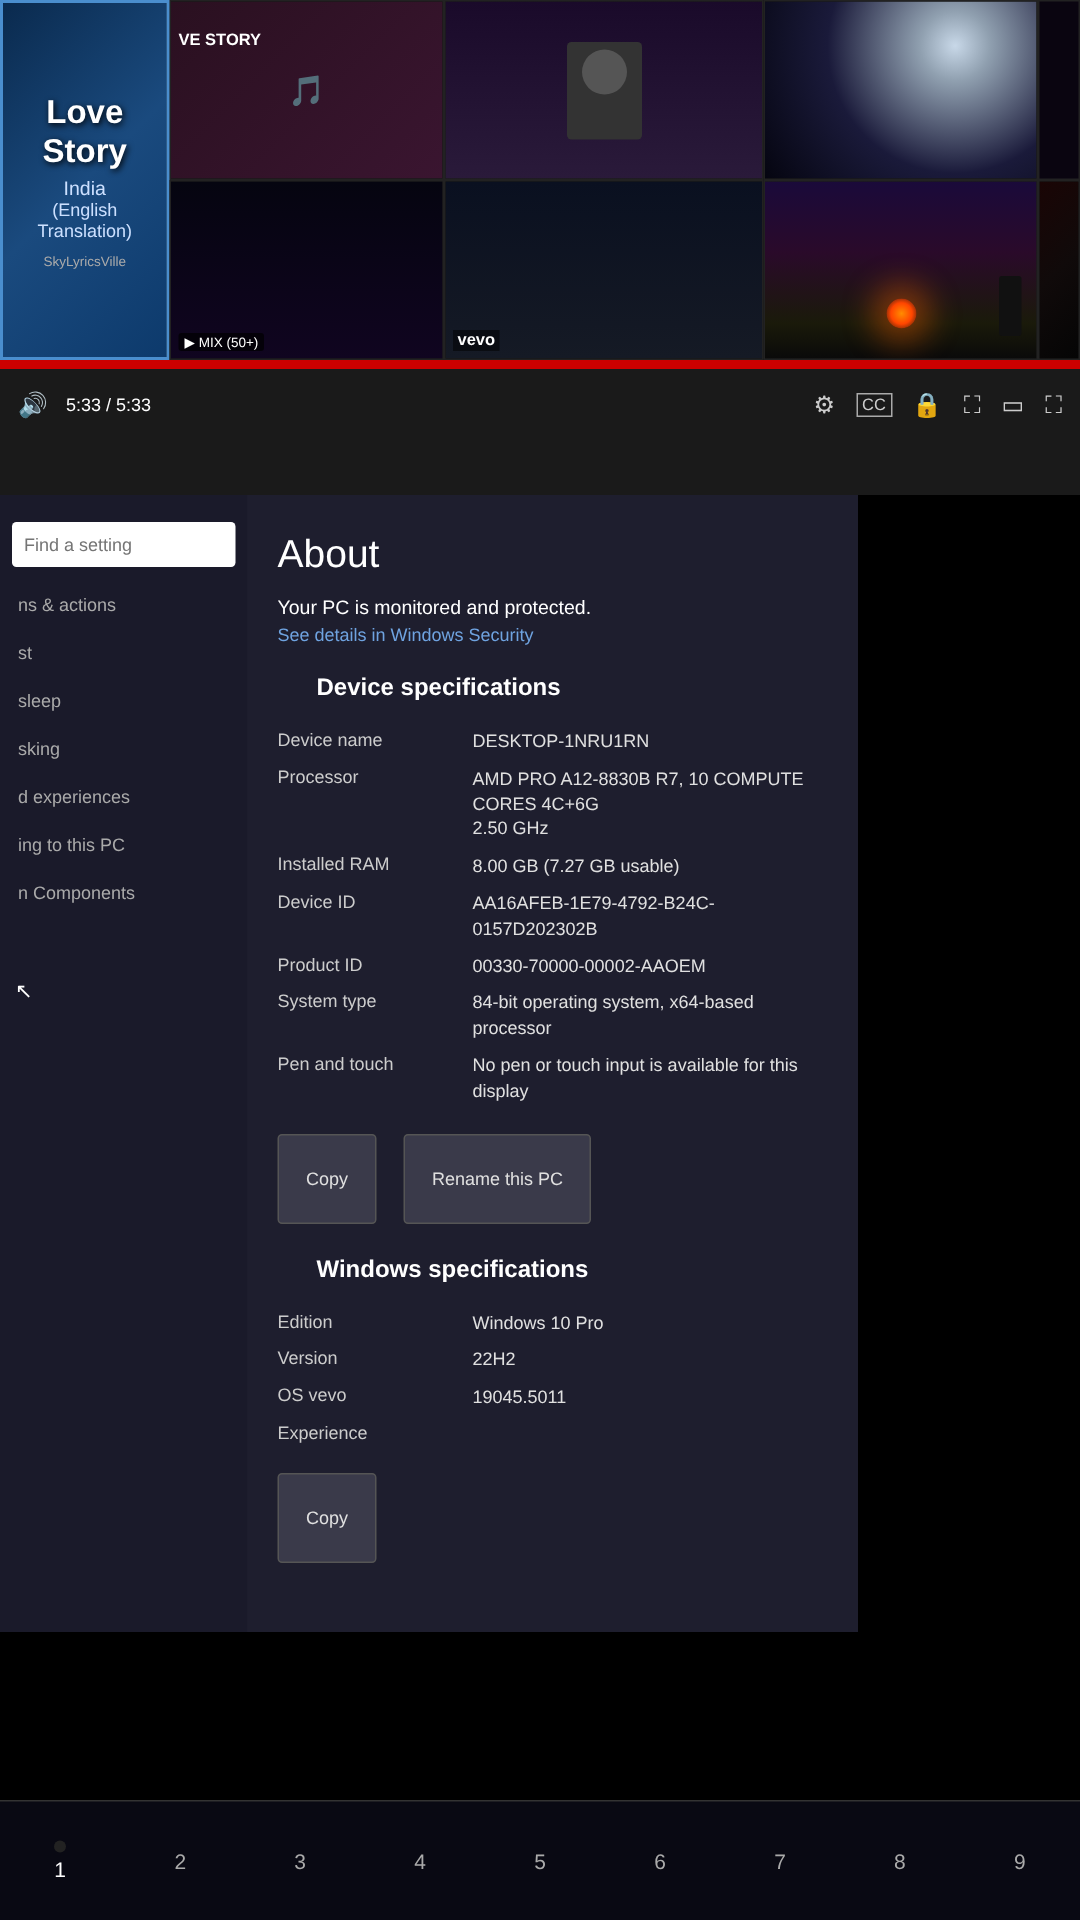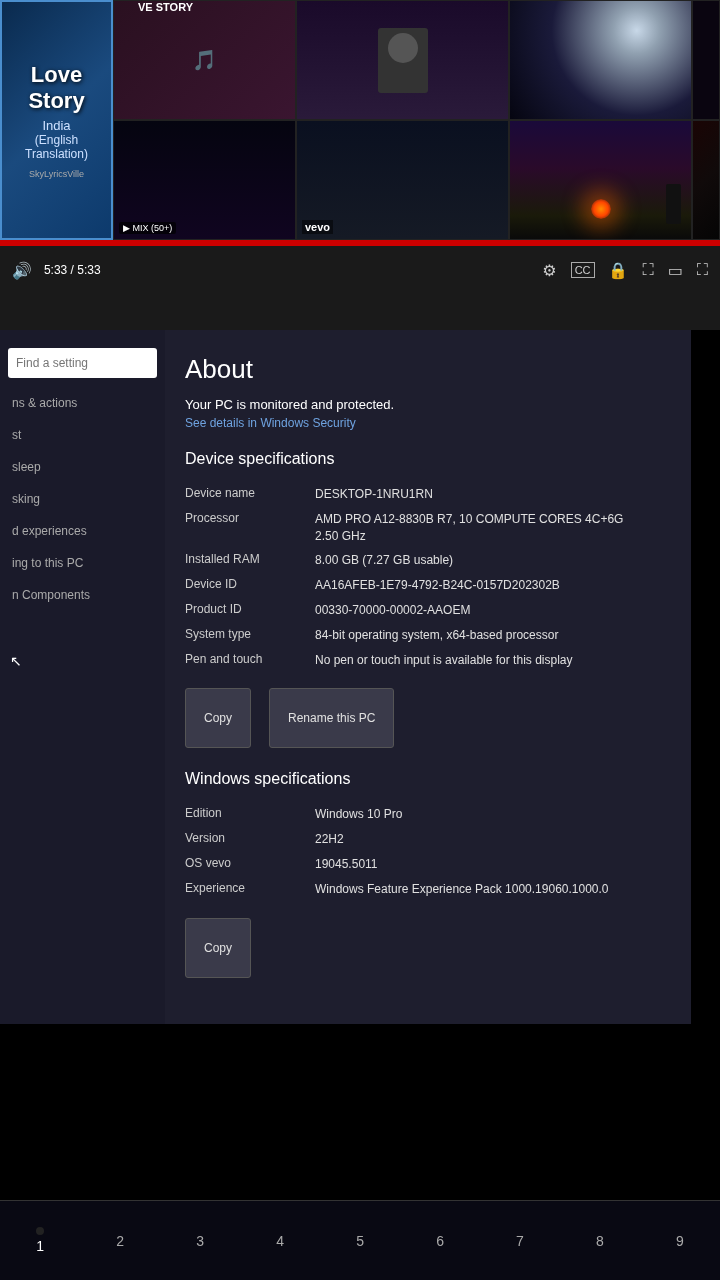--- a/index.html
+++ b/index.html
@@ -37,26 +37,25 @@
     }
 
     .yt-thumb-dark { background: #1a0a1e; }
 
     .love-story-thumb {
       background: linear-gradient(135deg, #0d2d4e 0%, #1a4a6e 50%, #0d3a5c 100%);
     }
 
     .ve-story-label {
       position: absolute;
-      top: 0;
+      top: 20px;
       left: 5px;
       color: #fff;
       font-size: 11px;
       font-weight: bold;
-      margin-left: 19px;
     }
 
     .mix-badge {
       position: absolute;
       bottom: 5px;
       left: 5px;
       background: rgba(0,0,0,0.7);
       color: #fff;
       font-size: 9px;
       padding: 1px 4px;
@@ -105,21 +104,21 @@
     }
 
     .yt-icon-btn {
       color: #ccc;
       font-size: 16px;
     }
 
     
     .settings-section {
       display: flex;
-      width: 691px;
+      width: 572px;
       background: #1e1e2e;
       min-height: 680px;
     }
 
     .settings-sidebar {
       width: 165px;
       background: #1a1a2a;
       padding: 10px 0;
       display: flex;
       flex-direction: column;
@@ -177,24 +176,25 @@
       color: #6fa3e0;
       font-size: 12px;
       text-decoration: none;
       cursor: pointer;
       display: block;
       margin-bottom: 20px;
     }
 
     .section-heading {
       font-size: 16px;
-      font-weight: 400;
+      font-weight: 700;
       color: #fff;
       margin-bottom: 14px;
       margin-top: 10px;
+      margin-left: 26px;
     }
 
     .spec-table {
       width: 100%;
       margin-bottom: 16px;
     }
 
     .spec-row {
       display: flex;
       padding: 4px 0;
@@ -456,21 +456,20 @@
       <div class="spec-row">
         <span class="spec-label">Version</span>
         <span class="spec-value">22H2</span>
       </div>
       <div class="spec-row">
         <span class="spec-label">OS vevo</span>
         <span class="spec-value">19045.5011</span>
       </div>
       <div class="spec-row">
         <span class="spec-label">Experience</span>
-        <span class="spec-value">Windows Feature Experience Pack 1000.19060.1000.0</span>
       </div>
     </div>
 
     <div style="margin-bottom:14px;">
       <button class="action-btn">Copy</button>
     </div>
   </div>
 </div>
 
 <div class="taskbar">

